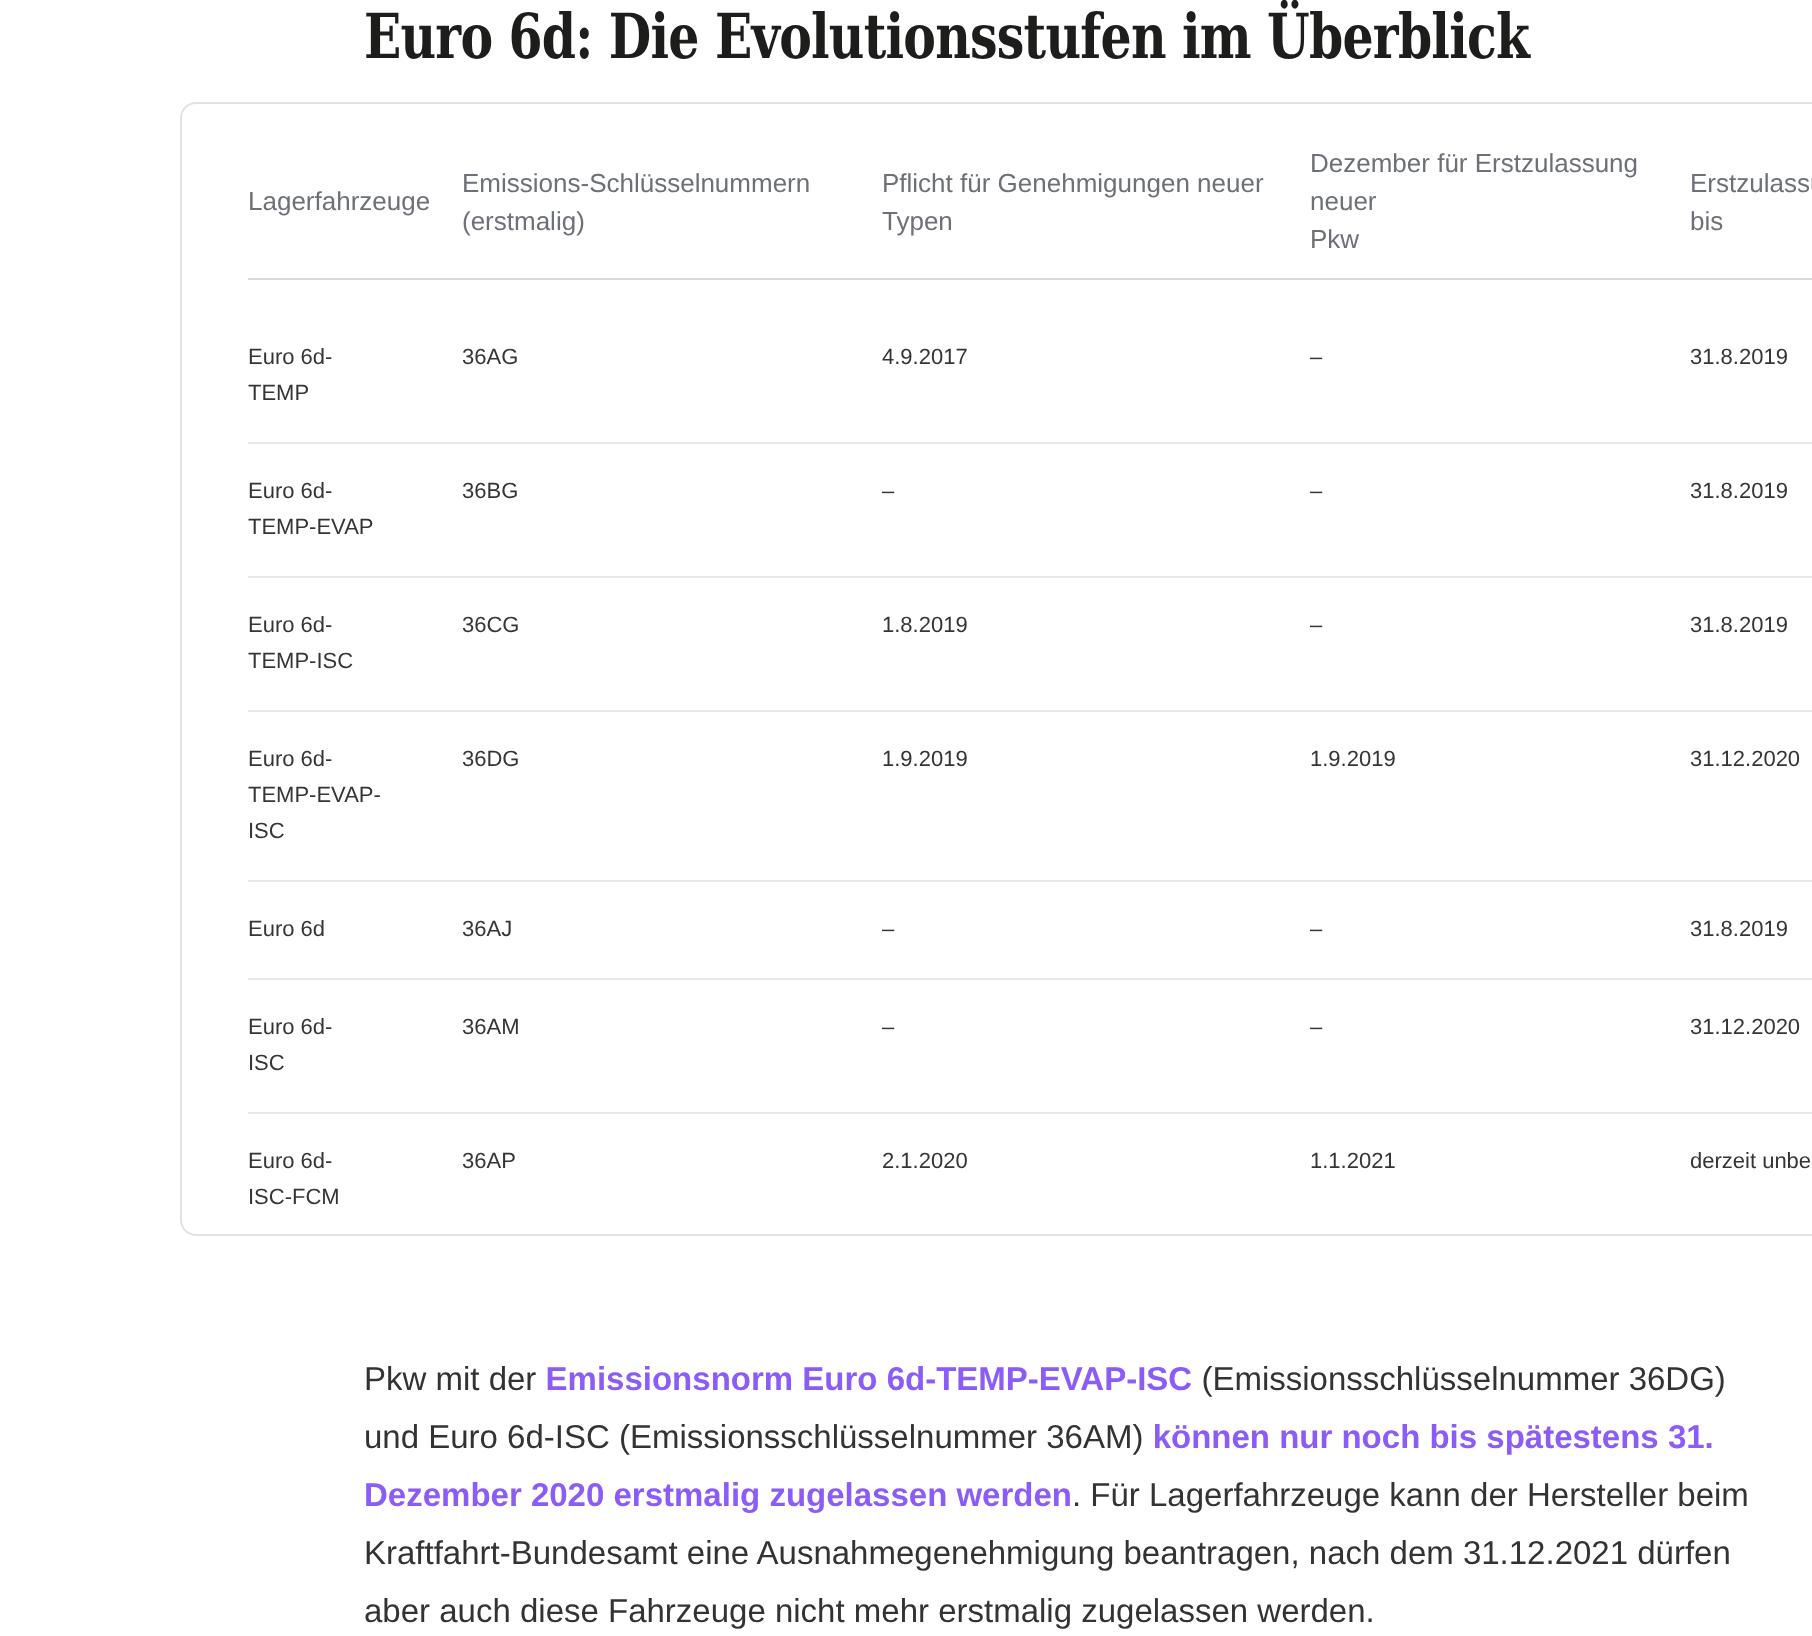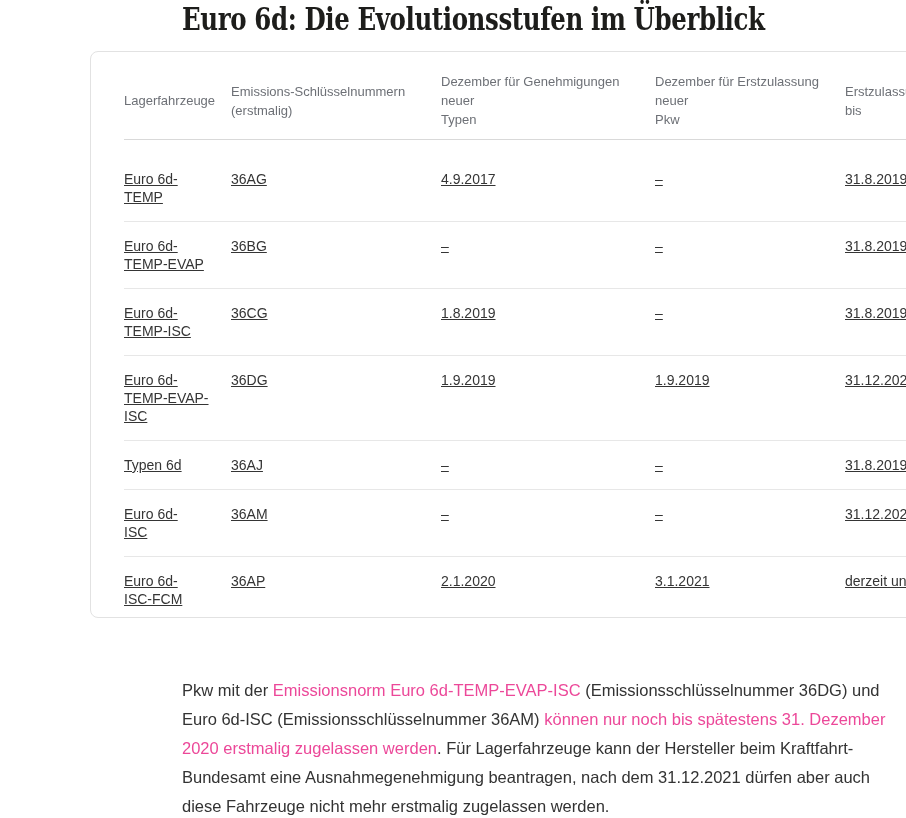--- a/index.html
+++ b/index.html
@@ -56,64 +56,63 @@
     font-weight: normal;
     color: #6d7076;
     text-align: left;
     vertical-align: middle;
     line-height: 19px;
     padding: 20px 18px 10px 0;
     white-space: pre-line;
     border-bottom: 1px solid #d9d9d9;
   }
   td {
-    font-size: 14px;
+    font-size: 11px;
     color: #353535;
     vertical-align: top;
     line-height: 18px;
     padding: 15px 18px 15px 0;
-    text-decoration: underline;
   }
   td:first-child { white-space: pre-line; }
   tbody tr + tr td { border-top: 1px solid #e7e7e7; }
   tbody tr:first-child td { padding-top: 30px; }
   tbody tr:last-child td { padding-bottom: 37px; }
 
   
   .body-paragraph {
     position: absolute;
     left: 182px;
     top: 676px;
     width: 710px;
     font-size: 16.5px;
     line-height: 29px;
     color: #333333;
   }
-  .body-paragraph strong { font-weight: normal; color: #ec4899; }
+  .body-paragraph strong { font-weight: bold; color: #8b5cf6; }
 </style>
 </head>
 <body>
 
 <h1 class="page-title">Euro 6d: Die Evolutionsstufen im Überblick</h1>
 
 <div class="table-card">
   <table>
     <colgroup>
       <col class="c1">
         <col class="c2">
         <col class="c3">
         <col class="c4">
         <col class="c5">
     </colgroup>
     <thead>
       <tr>
           <th>Lagerfahrzeuge</th>
           <th>Emissions-Schlüsselnummern
 (erstmalig)</th>
-          <th>Dezember für Genehmigungen neuer
+          <th>Pflicht für Genehmigungen neuer
 Typen</th>
           <th>Dezember für Erstzulassung neuer
 Pkw</th>
           <th>Erstzulassung
 bis</th>
         </tr>
     </thead>
     <tbody>
         <tr>
           <td>Euro 6d-
@@ -142,39 +141,39 @@
         <tr>
           <td>Euro 6d-
 TEMP-EVAP-
 ISC</td>
           <td>36DG</td>
           <td>1.9.2019</td>
           <td>1.9.2019</td>
           <td>31.12.2020</td>
         </tr>
         <tr>
-          <td>Typen 6d</td>
+          <td>Euro 6d</td>
           <td>36AJ</td>
           <td>–</td>
           <td>–</td>
           <td>31.8.2019</td>
         </tr>
         <tr>
           <td>Euro 6d-
 ISC</td>
           <td>36AM</td>
           <td>–</td>
           <td>–</td>
           <td>31.12.2020</td>
         </tr>
         <tr>
           <td>Euro 6d-
 ISC-FCM</td>
           <td>36AP</td>
           <td>2.1.2020</td>
-          <td>3.1.2021</td>
+          <td>1.1.2021</td>
           <td>derzeit unbegrenzt</td>
         </tr>
       </tbody>
   </table>
 </div>
 
 <p class="body-paragraph"><span>Pkw mit der </span><strong>Emissionsnorm Euro 6d-TEMP-EVAP-ISC</strong><span> (Emissionsschlüsselnummer 36DG) und Euro 6d-ISC (Emissionsschlüsselnummer 36AM) </span><strong>können nur noch bis spätestens 31. Dezember 2020 erstmalig zugelassen werden</strong><span>. Für Lagerfahrzeuge kann der Hersteller beim Kraftfahrt-Bundesamt eine Ausnahmegenehmigung beantragen, nach dem 31.12.2021 dürfen aber auch diese Fahrzeuge nicht mehr erstmalig zugelassen werden.</span></p>
 
 </body></html>

